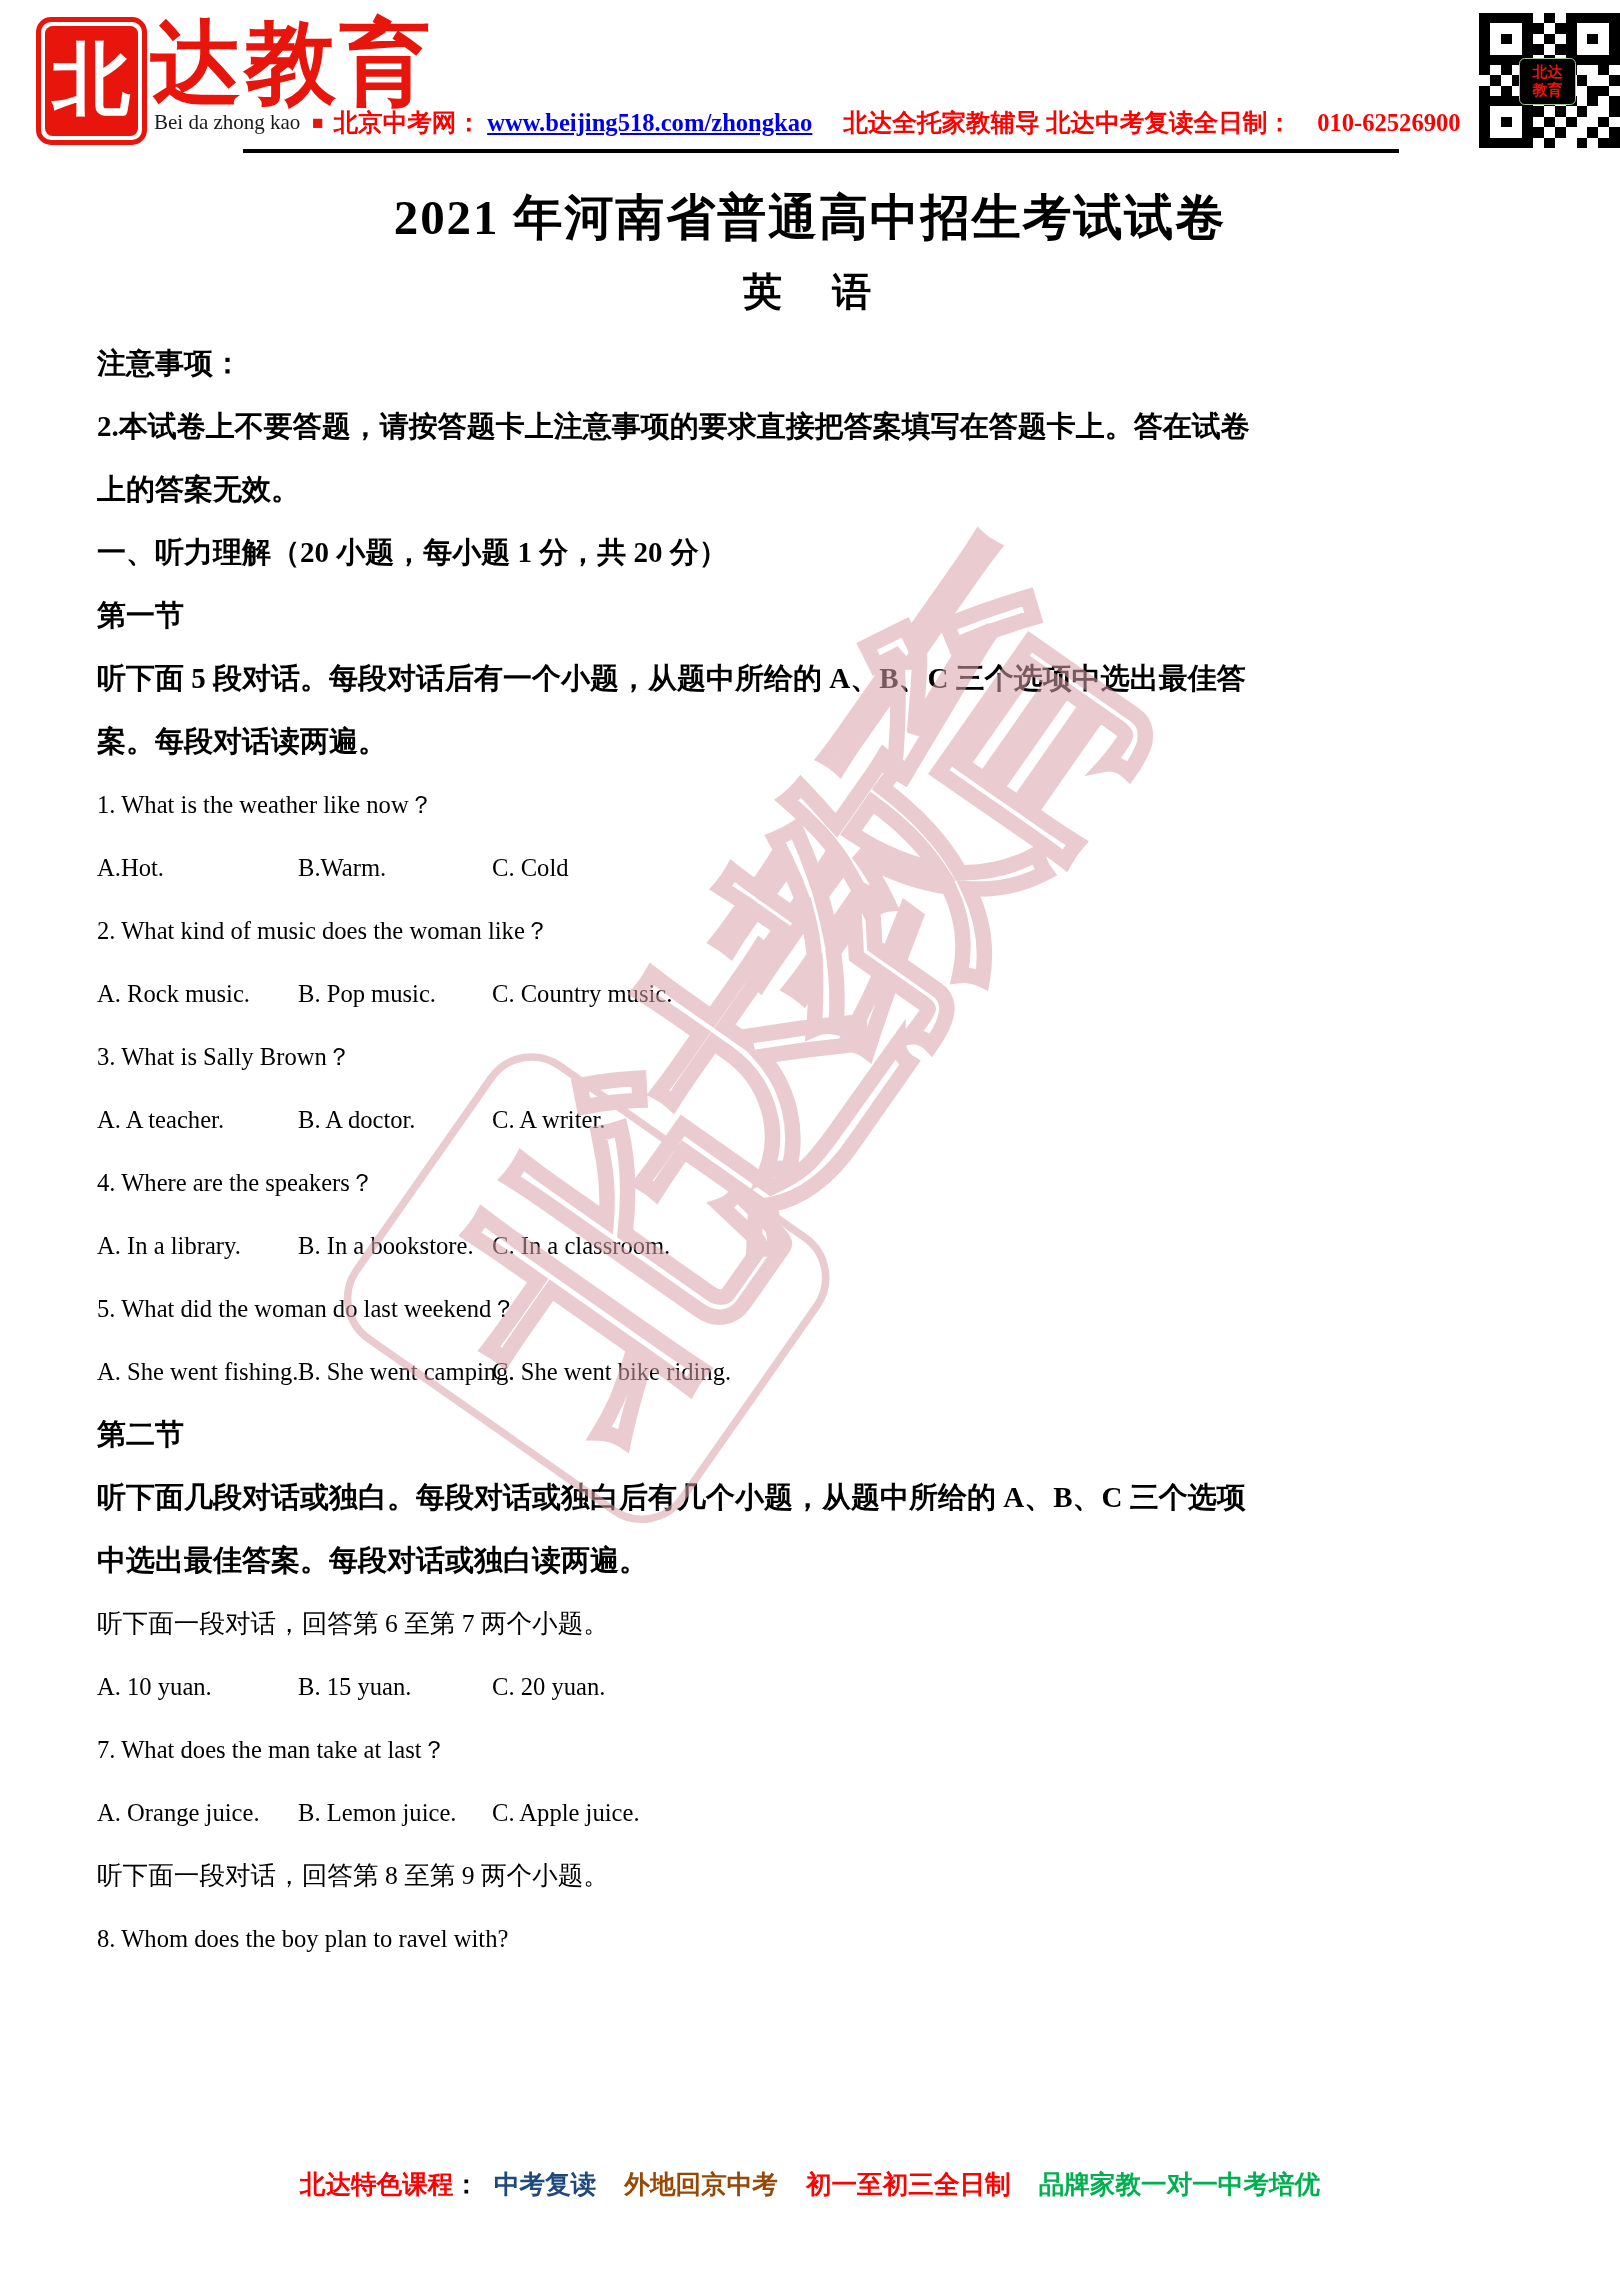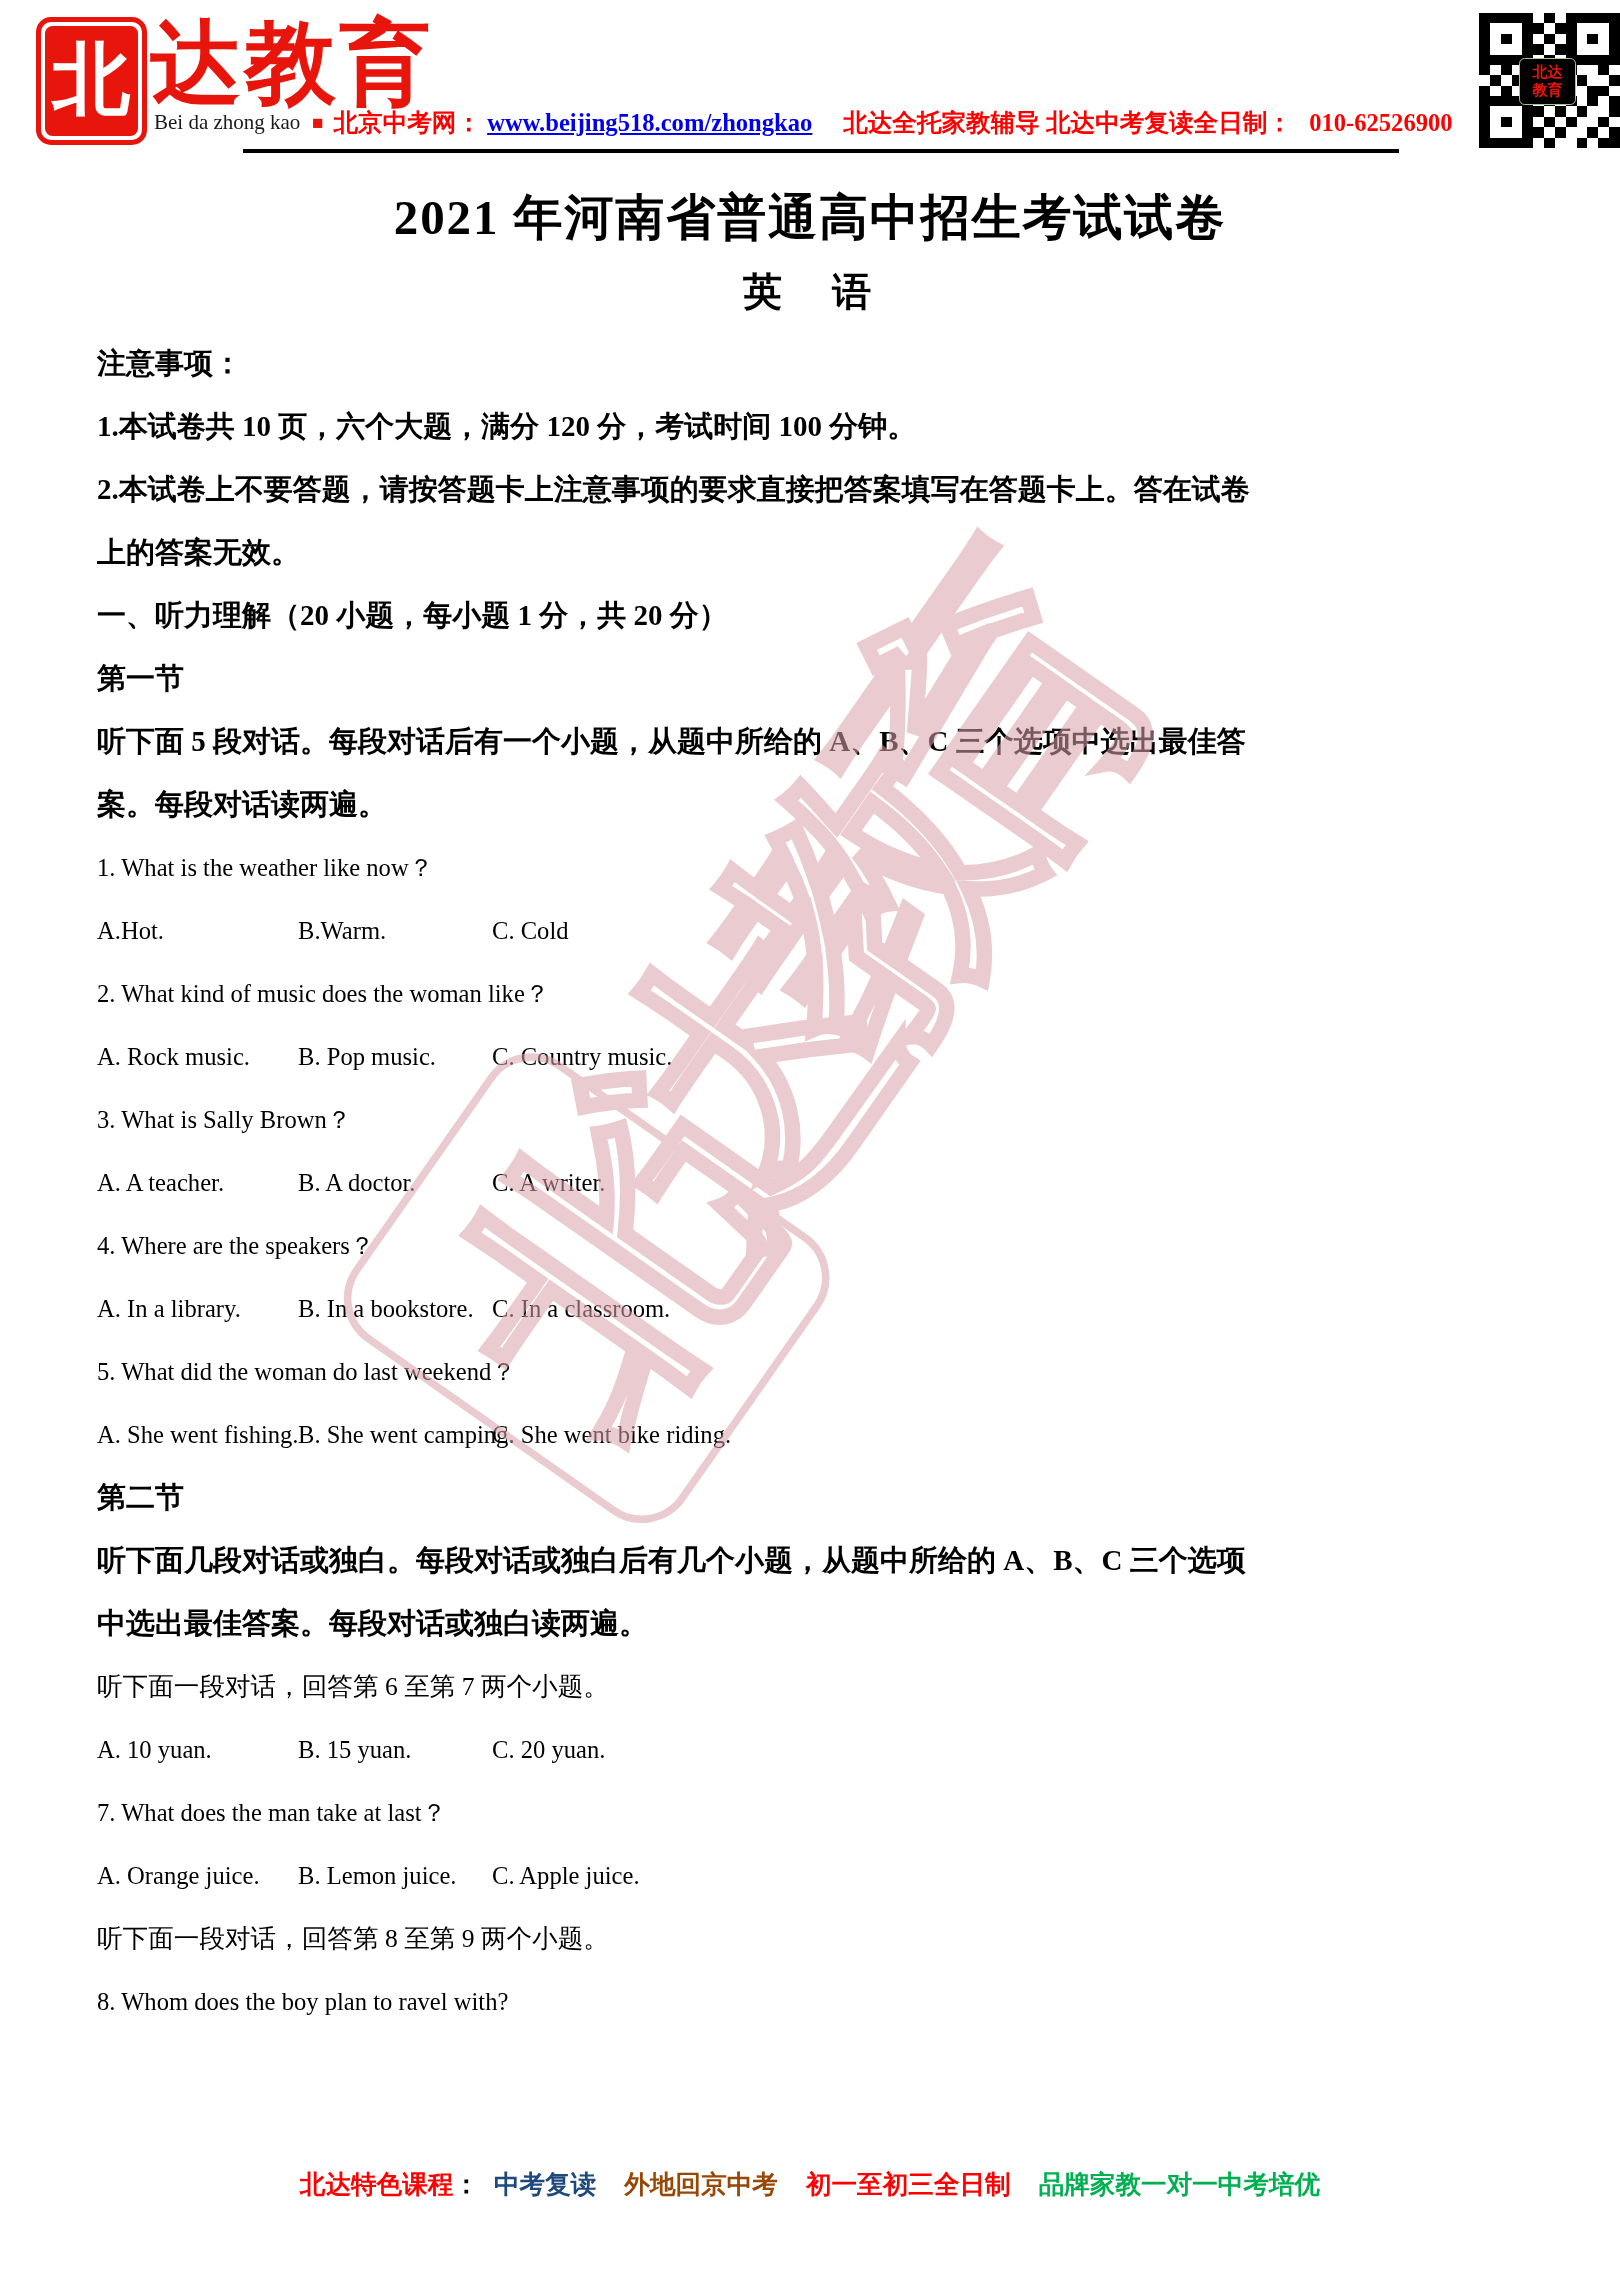--- a/index.html
+++ b/index.html
@@ -23,21 +23,21 @@
   }
   .logo-tagline {
     position:absolute; left:154px; top:110px; color:#1a1a1a; font-size:21px; white-space:nowrap;
   }
   .header-info {
     position:absolute; left:312px; top:106px; font-size:24.6px; font-weight:bold; white-space:nowrap;
   }
   .red-bullet { color:#e8150d; font-size:19px; vertical-align:1.9px; margin-right:3.8px; }
   .c-hred { color:#ff0000; }
   .site-url { color:#0000ee; text-decoration:underline; margin-right:24.6px; }
-  .services { margin-right:11px; }
+  .services { margin-right:19px; }
   .header-rule { position:absolute; left:243px; top:149px; width:1156px; height:3.8px; background:#000000; }
   .qr { position:absolute; left:1479px; top:13.2px; width:141px; height:137px; }
   .qr svg { display:block; }
   .qr-badge {
     position:absolute; left:40px; top:45px; width:55px; height:45px;
     background:#000000; border:0.9px solid #a6c794; border-radius:5.7px;
     display:flex; flex-direction:column; align-items:center; justify-content:center;
     color:#e8150d; font-size:15px; font-weight:bold; line-height:1.15;
   }
   
@@ -116,21 +116,20 @@
         <span>教育</span>
       </div>
     </div>
   </div>
 
   <div class="title-main">2021 年河南省普通高中招生考试试卷</div>
   <div class="title-subject">英　语</div>
 
   <div class="content">
     <div class="line cnb">注意事项：</div>
-    <div class="line cnb">1.本试卷共 10 页，六个大题，满分 120 分，考试时间 100 分钟。</div>
     <div class="line cnb">2.本试卷上不要答题，请按答题卡上注意事项的要求直接把答案填写在答题卡上。答在试卷</div>
     <div class="line cnb">上的答案无效。</div>
 
     <div class="line cnb">一、听力理解（20 小题，每小题 1 分，共 20 分）</div>
     <div class="line cnb">第一节</div>
     <div class="line cnb">听下面 5 段对话。每段对话后有一个小题，从题中所给的 A、B、C 三个选项中选出最佳答</div>
     <div class="line cnb">案。每段对话读两遍。</div>
 
     <div class="line en">1. What is the weather like now？</div>
     <div class="line en opts">

